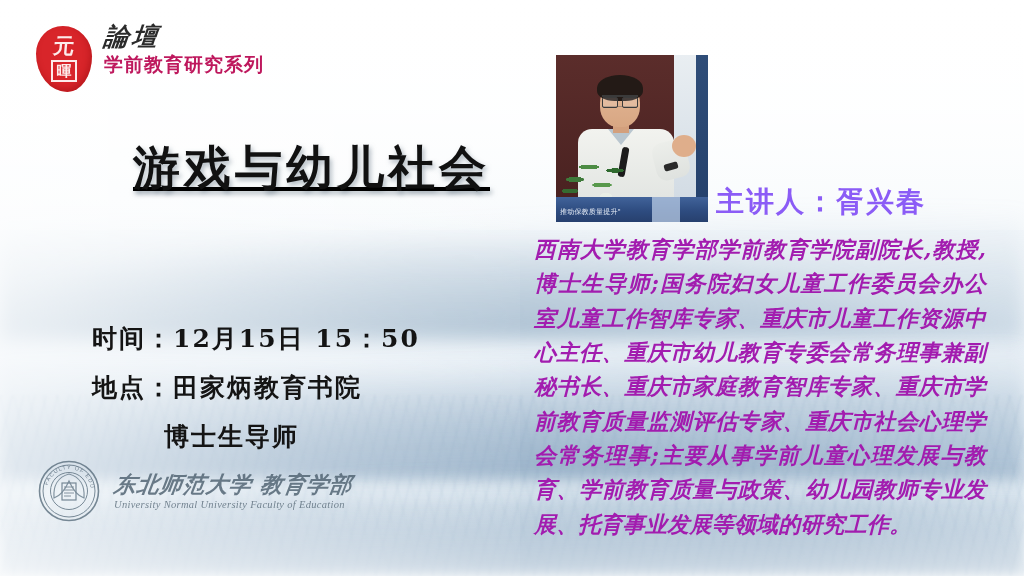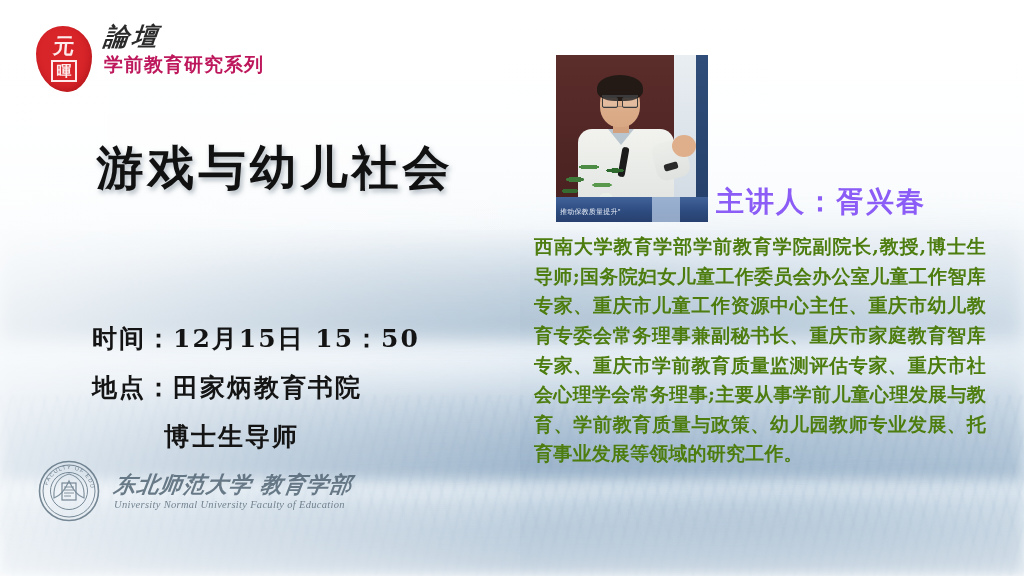--- a/index.html
+++ b/index.html
@@ -98,21 +98,21 @@
     transform:skewX(-6deg);
   }
   .series-word{
     font-family:"DejaVu Sans","Liberation Sans",sans-serif;
     font-size:19px;font-weight:700;color:#be185d;letter-spacing:1px;
     margin-top:4px;line-height:1.1;
   }
 
   
   #title-block{
-    position:absolute;left:60px;top:138px;width:430px;text-align:center;
+    position:absolute;left:60px;top:138px;width:430px;text-align:right;text-decoration:underline;
   }
   .title-line{
     font-family:"DejaVu Serif","Liberation Serif",serif;
     font-weight:700;font-size:47px;color:#111;letter-spacing:4px;
     line-height:1.28;
     text-shadow:2px 3px 5px rgba(110,125,140,.55);
   }
 
   #info-block{position:absolute;left:92px;top:315px;width:420px;}
   .info-line{
@@ -208,22 +208,22 @@
   #speaker-line{
     position:absolute;left:716px;top:183px;
     font-family:"DejaVu Sans","Liberation Sans",sans-serif;
     font-size:28px;font-weight:700;color:#8b5cf6;letter-spacing:2px;
     white-space:nowrap;
   }
 
   #bio{
     position:absolute;left:534px;top:232px;width:452px;
     font-family:"DejaVu Serif","Liberation Serif",serif;
-    font-size:19px;font-weight:700;color:#4d7c0f;
-    line-height:1.56;text-align:justify;letter-spacing:.2px;
+    font-size:22px;font-weight:700;color:#a21caf;
+    line-height:1.56;text-align:justify;letter-spacing:.2px;font-style:italic;
   }
 </style>
 </head>
 <body>
 
 <div id="poster">
 
   <div class="bg-layer bg-base"></div>
   <div class="ridge r1"></div>
   <div class="ridge r2"></div>

